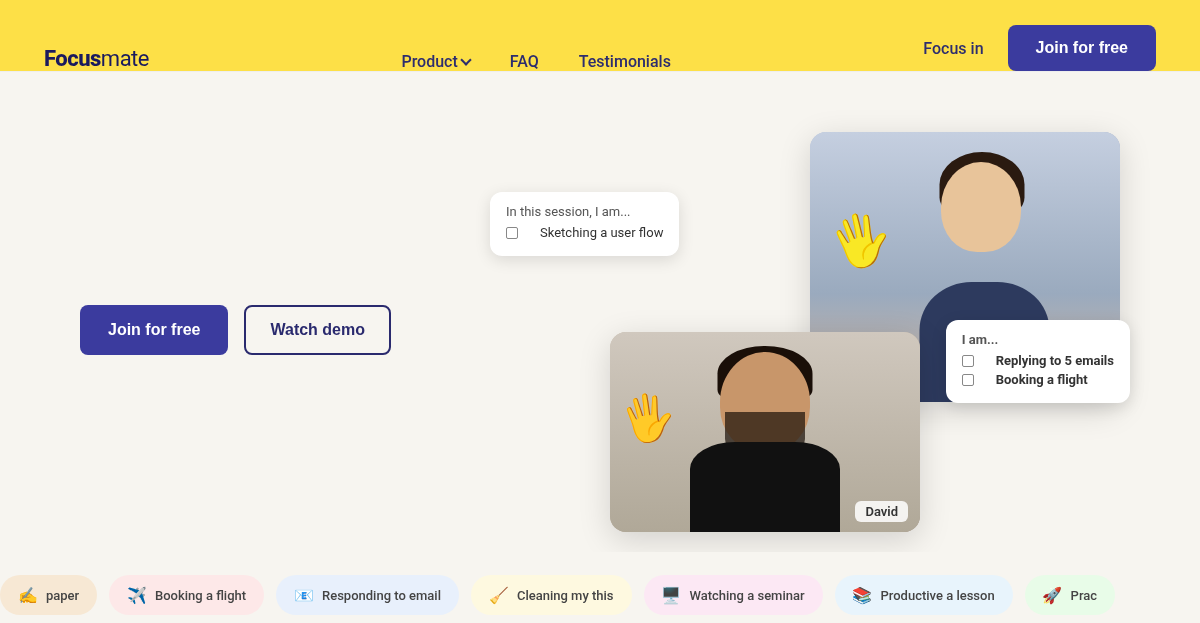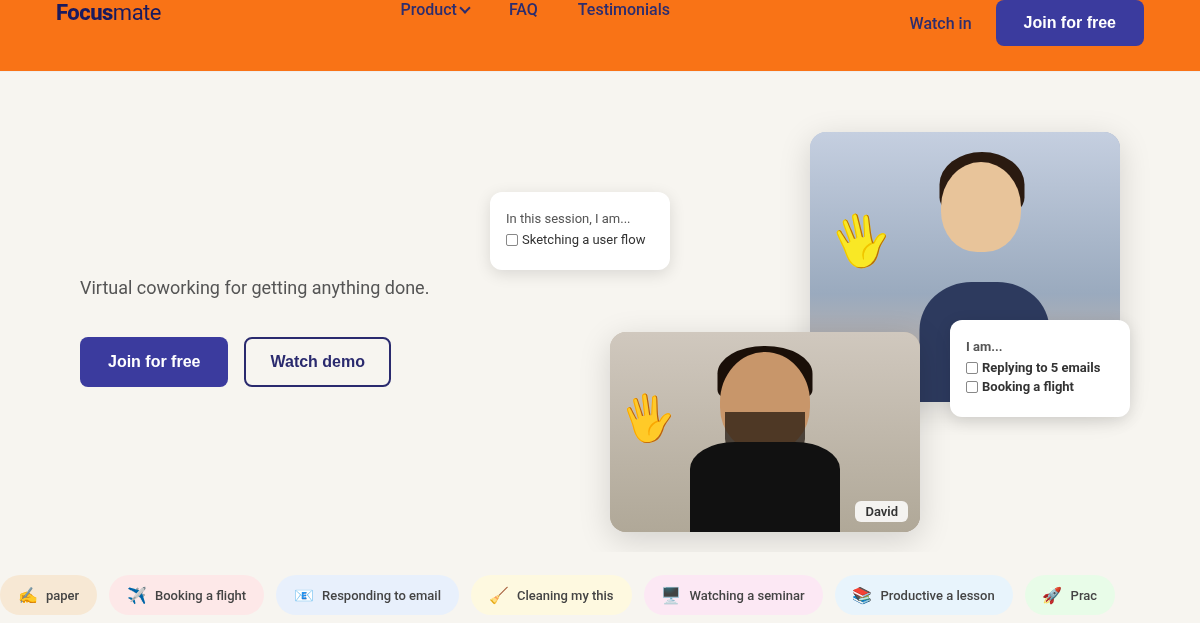--- a/index.html
+++ b/index.html
@@ -6,25 +6,25 @@
     body {
       font-family: -apple-system, BlinkMacSystemFont, 'Segoe UI', Roboto, sans-serif;
       background: #f7f5f0;
       overflow-x: hidden;
       width: 1200px;
       height: 623px;
     }
 
     
     nav {
-      background: #f97316;
-      display: flex;
-      align-items: flex-start;
+      background: #fde047;
+      display: flex;
+      align-items: flex-end;
       justify-content: space-between;
-      padding: 0 56px;
+      padding: 0 44px;
       height: 72px;
       border-bottom: 1px solid #eee;
     }
     .nav-logo {
       font-size: 22px;
       font-weight: 700;
       color: #1a1a5e;
       letter-spacing: -0.5px;
     }
     .nav-logo span {
@@ -164,21 +164,21 @@
       font-size: 13px;
       font-weight: 600;
       color: #333;
     }
 
     
     .speech-bubble {
       position: absolute;
       background: #fff;
       border-radius: 12px;
-      padding: 19px 16px;
+      padding: 12px 16px;
       box-shadow: 0 4px 16px rgba(0,0,0,0.12);
       font-size: 13px;
       color: #333;
       min-width: 180px;
     }
     .bubble-natalie {
       top: 60px;
       left: -100px;
       z-index: 10;
     }
@@ -189,21 +189,21 @@
       font-weight: bold;
     }
     .bubble-header {
       color: #555;
       margin-bottom: 6px;
       font-size: 13px;
     }
     .bubble-item {
       display: flex;
       align-items: center;
-      gap: 4px;
+      gap: 22px;
       margin-bottom: 4px;
       color: #333;
       font-size: 13px;
     }
     .checkbox-icon {
       width: 12px;
       height: 12px;
       border: 1.5px solid #888;
       border-radius: 2px;
       display: inline-block;
@@ -367,29 +367,28 @@
     </a>
     <a class="nav-link">
       <span>FAQ</span>
     </a>
     <a class="nav-link">
       <span>Testimonials</span>
     </a>
   </div>
   <div class="nav-right">
     <a class="sign-in-link">
-      <span>Watch in</span>
+      <span>Focus in</span>
     </a>
     <button class="join-btn-nav">Join for free</button>
   </div>
 </nav>
 
 <section class="hero">
   <div class="hero-left">
-    <p class="hero-subtitle">Virtual coworking for getting anything done.</p>
     <div class="hero-buttons">
       <button class="btn-primary">Join for free</button>
       <button class="btn-secondary">Watch demo</button>
     </div>
   </div>
 
   <div class="hero-right">
 
     <div class="video-card video-card-natalie">
       <div class="natalie-sim">

